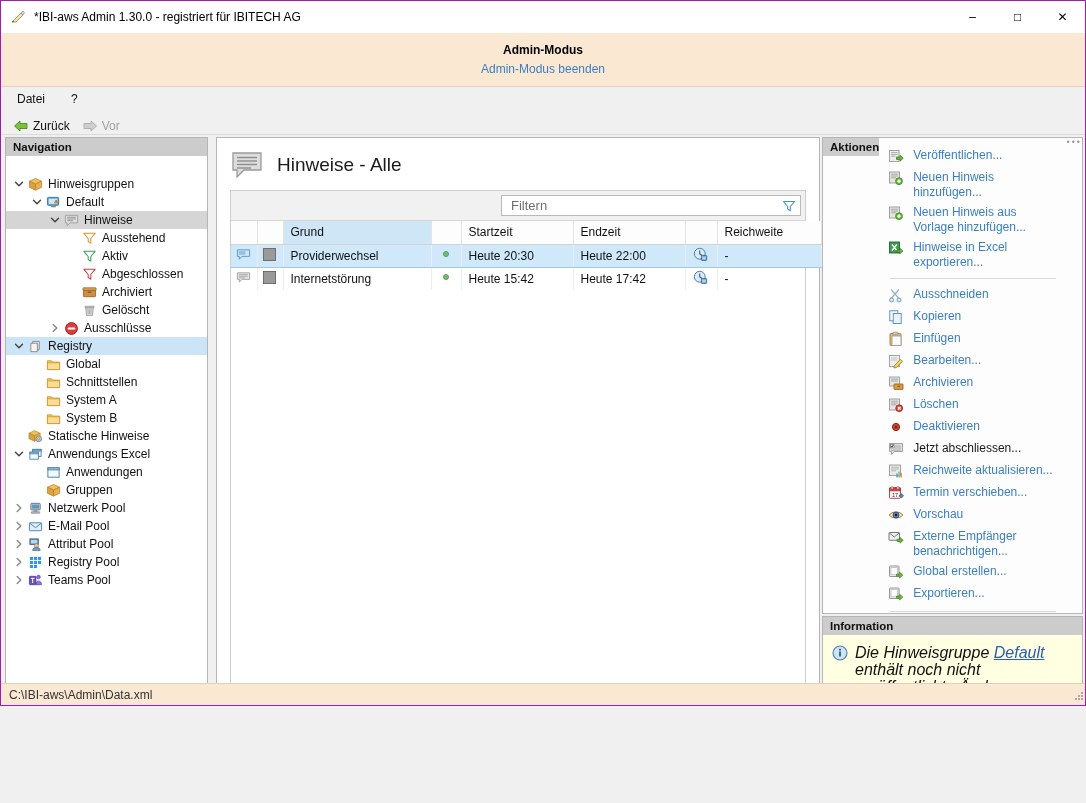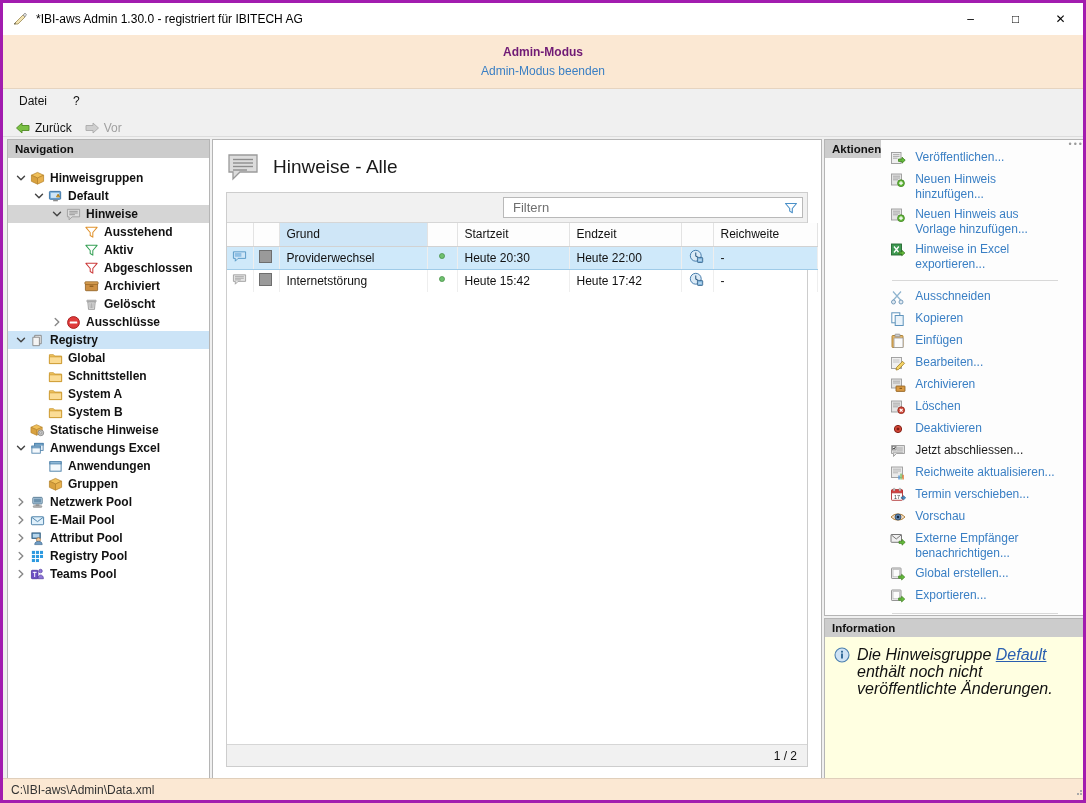--- a/index.html
+++ b/index.html
@@ -7,23 +7,23 @@
     margin: 0; padding: 0;
     width: 1086px; height: 803px;
     font-family: "Liberation Sans", sans-serif;
     font-size: 12px;
     color: #1a1a1a;
     overflow: hidden;
     background: #f0f0f0;
   }
   .window {
     position: relative;
-    width: 1086px; height: 803px;
+    width: 1086px; height: 706px;
     background: #f0f0f0;
-    border: 3px solid #a21caf;
+    border: 1px solid #a21caf;
     overflow: hidden;
   }
 
   
   .titlebar {
     height: 32px;
     background: #ffffff;
     display: flex;
     align-items: center;
     position: relative;
@@ -49,21 +49,21 @@
   }
 
   
   .adminbar {
     height: 54px;
     background: #fbe8d3;
     display: flex; flex-direction: column;
     align-items: center; justify-content: center;
     border-bottom: 1px solid #e6d4c0;
   }
-  .adminbar .t1 { font-weight: bold; font-size: 12px; color: #701a75; line-height: 16px; }
+  .adminbar .t1 { font-weight: bold; font-size: 12px; color: #000000; line-height: 16px; }
   .adminbar .t2 { font-size: 12px; color: #3a7fc4; line-height: 18px; margin-top: 2px; cursor: pointer; }
 
   
   .menubar {
     height: 24px;
     background: #f0f0f0;
     display: flex; align-items: center;
     padding-left: 12px;
     gap: 18px;
   }
@@ -93,32 +93,32 @@
     display: flex;
     padding: 0 4px;
   }
 
   
   .leftpanel {
     width: 203px;
     background: #ffffff;
     border: 1px solid #b5b5b5;
     display: flex; flex-direction: column;
-    margin-right: 2px;
+    margin-right: 8px;
   }
   .panel-header {
     height: 18px;
     background: #cccccc;
     font-weight: bold; font-size: 11.5px;
     color: #111;
     display: flex; align-items: center;
     padding-left: 7px;
     flex: 0 0 auto;
   }
-  .tree { flex: 1; overflow: hidden; padding-top: 11px; background: #fff; font-weight: bold; }
+  .tree { flex: 1; overflow: hidden; padding-top: 19px; background: #fff; }
   .tnode {
     height: 18px;
     display: flex; align-items: center;
     font-size: 12px;
     color: #111;
     cursor: default;
     white-space: nowrap;
   }
   .tnode.sel-blue { background: #cce4f7; }
   .tnode.sel-gray { background: #d5d5d5; }

